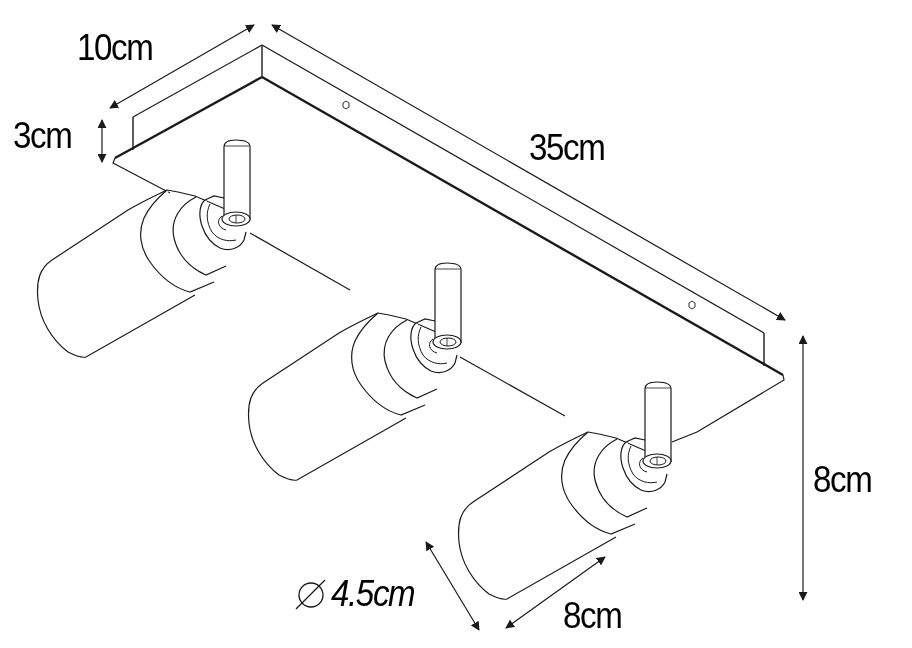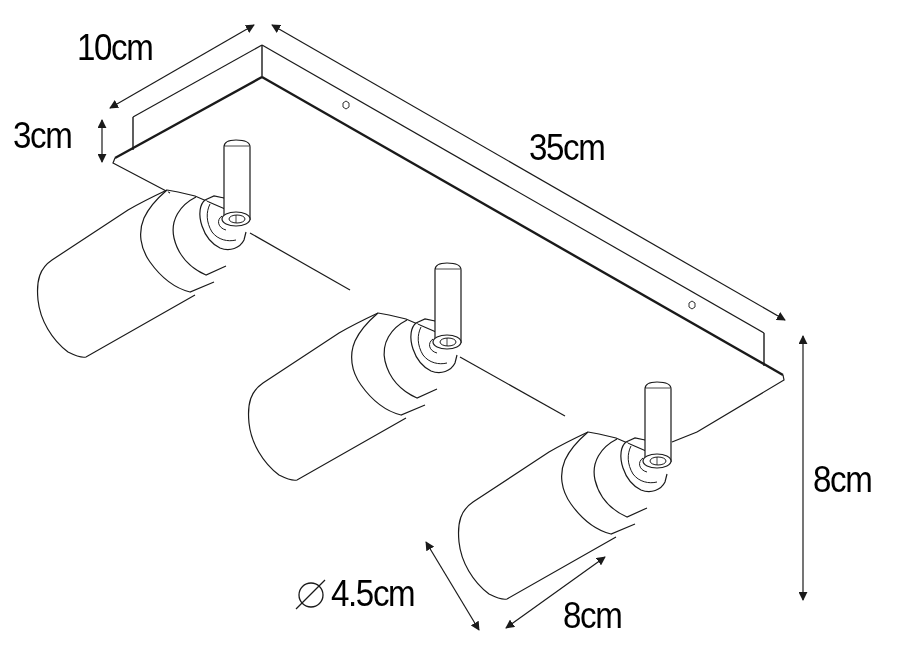--- a/index.html
+++ b/index.html
@@ -81,20 +81,20 @@
     <line x1="426" y1="542" x2="479" y2="630" marker-start="url(#arr)" marker-end="url(#arr)"></line>
 
     <line x1="541" y1="557" x2="442" y2="628" transform="translate(64,0)" marker-start="url(#arr)" marker-end="url(#arr)"></line>
   </g>
 </svg>
 
 <div class="dim-label" style="left:77px; top:30px;">10cm</div>
 <div class="dim-label" style="left:13px; top:118px;">3cm</div>
 <div class="dim-label" style="left:529px; top:130px;">35cm</div>
 <div class="dim-label" style="left:813px; top:462px;">8cm</div>
-<div class="diam-wrap" style="left:295px; top:576px;">
+<div class="diam-wrap" style="left:295px; top:576px;font-style:italic;">
   <svg class="diam-symbol" viewBox="0 0 32 32">
     <circle cx="16" cy="17" r="12" fill="none" stroke="#1a1a1a" stroke-width="1.3"></circle>
     <line x1="1" y1="31" x2="30" y2="2" stroke="#1a1a1a" stroke-width="1.3"></line>
   </svg>
   <div class="dim-label" style="position:static;">4.5cm</div>
 </div>
 <div class="dim-label" style="left:563px; top:598px;">8cm</div>
 
 </body></html>

